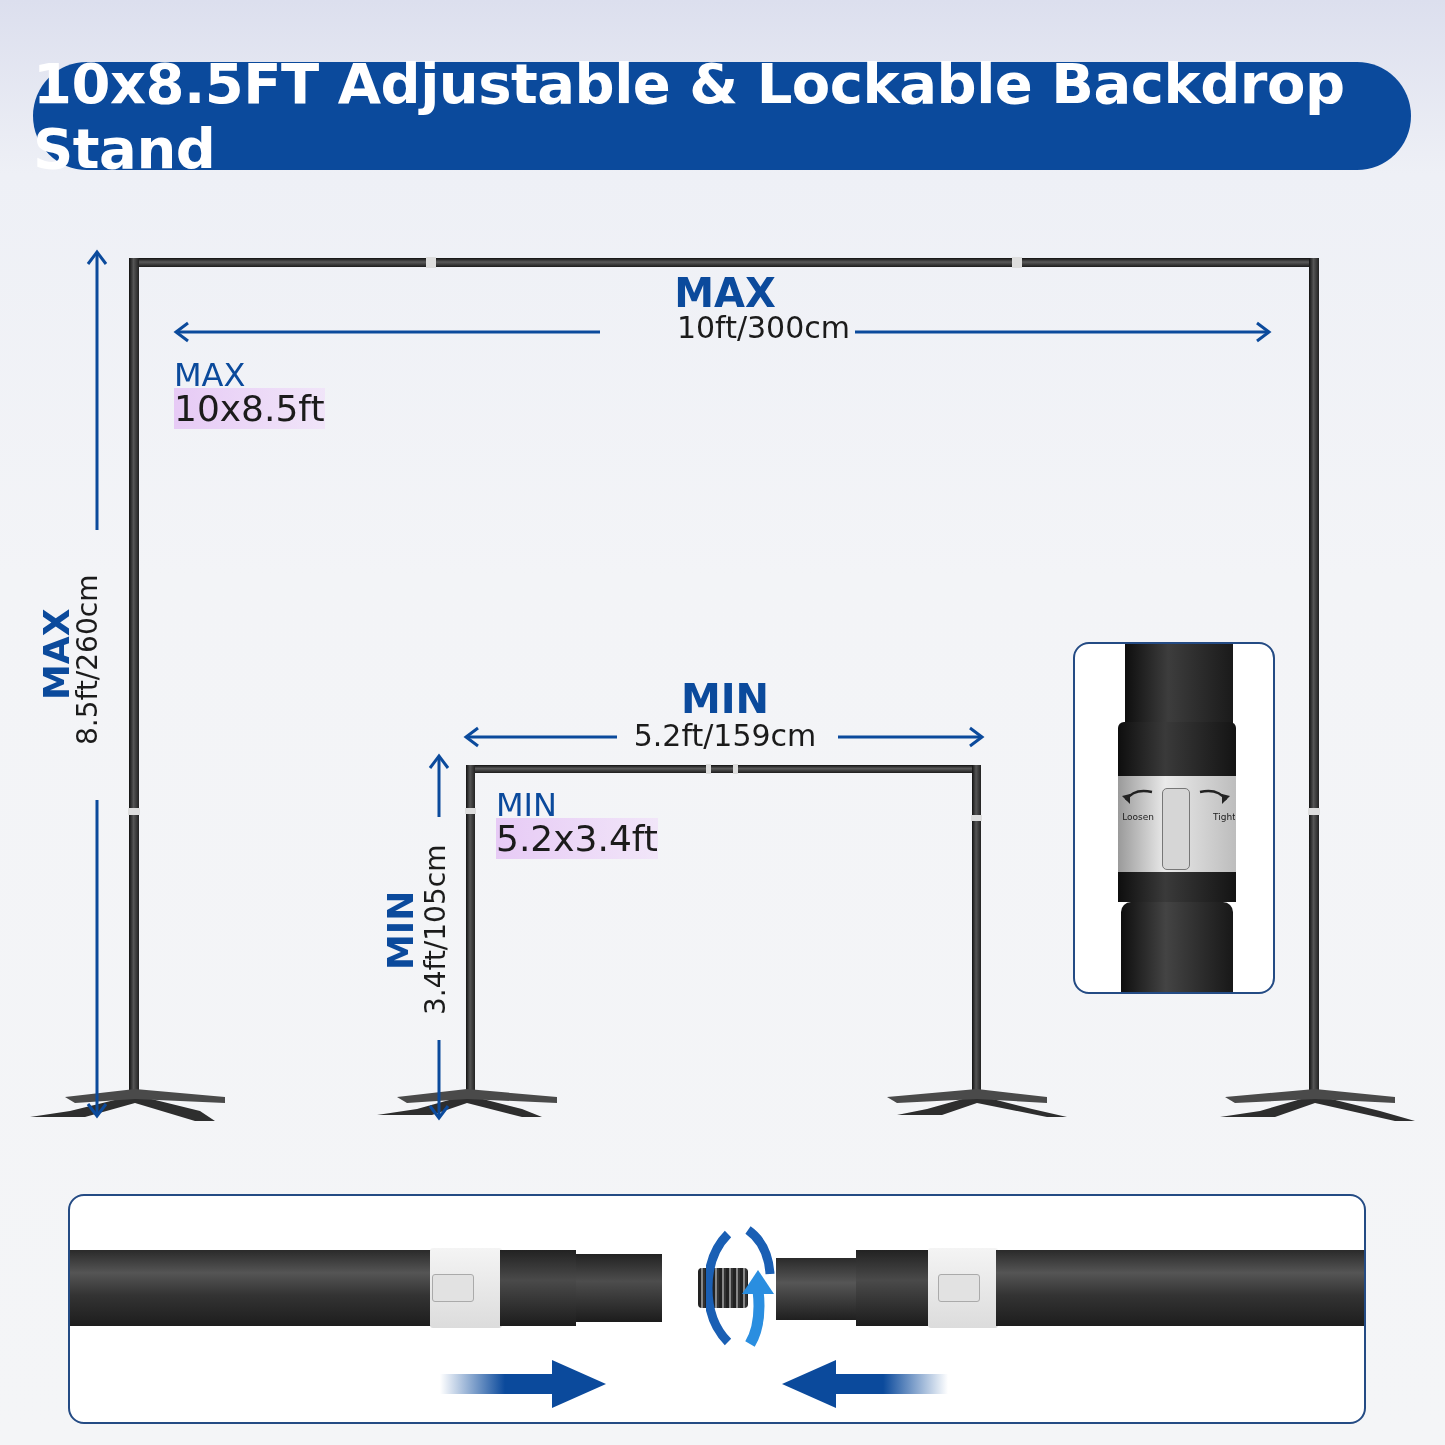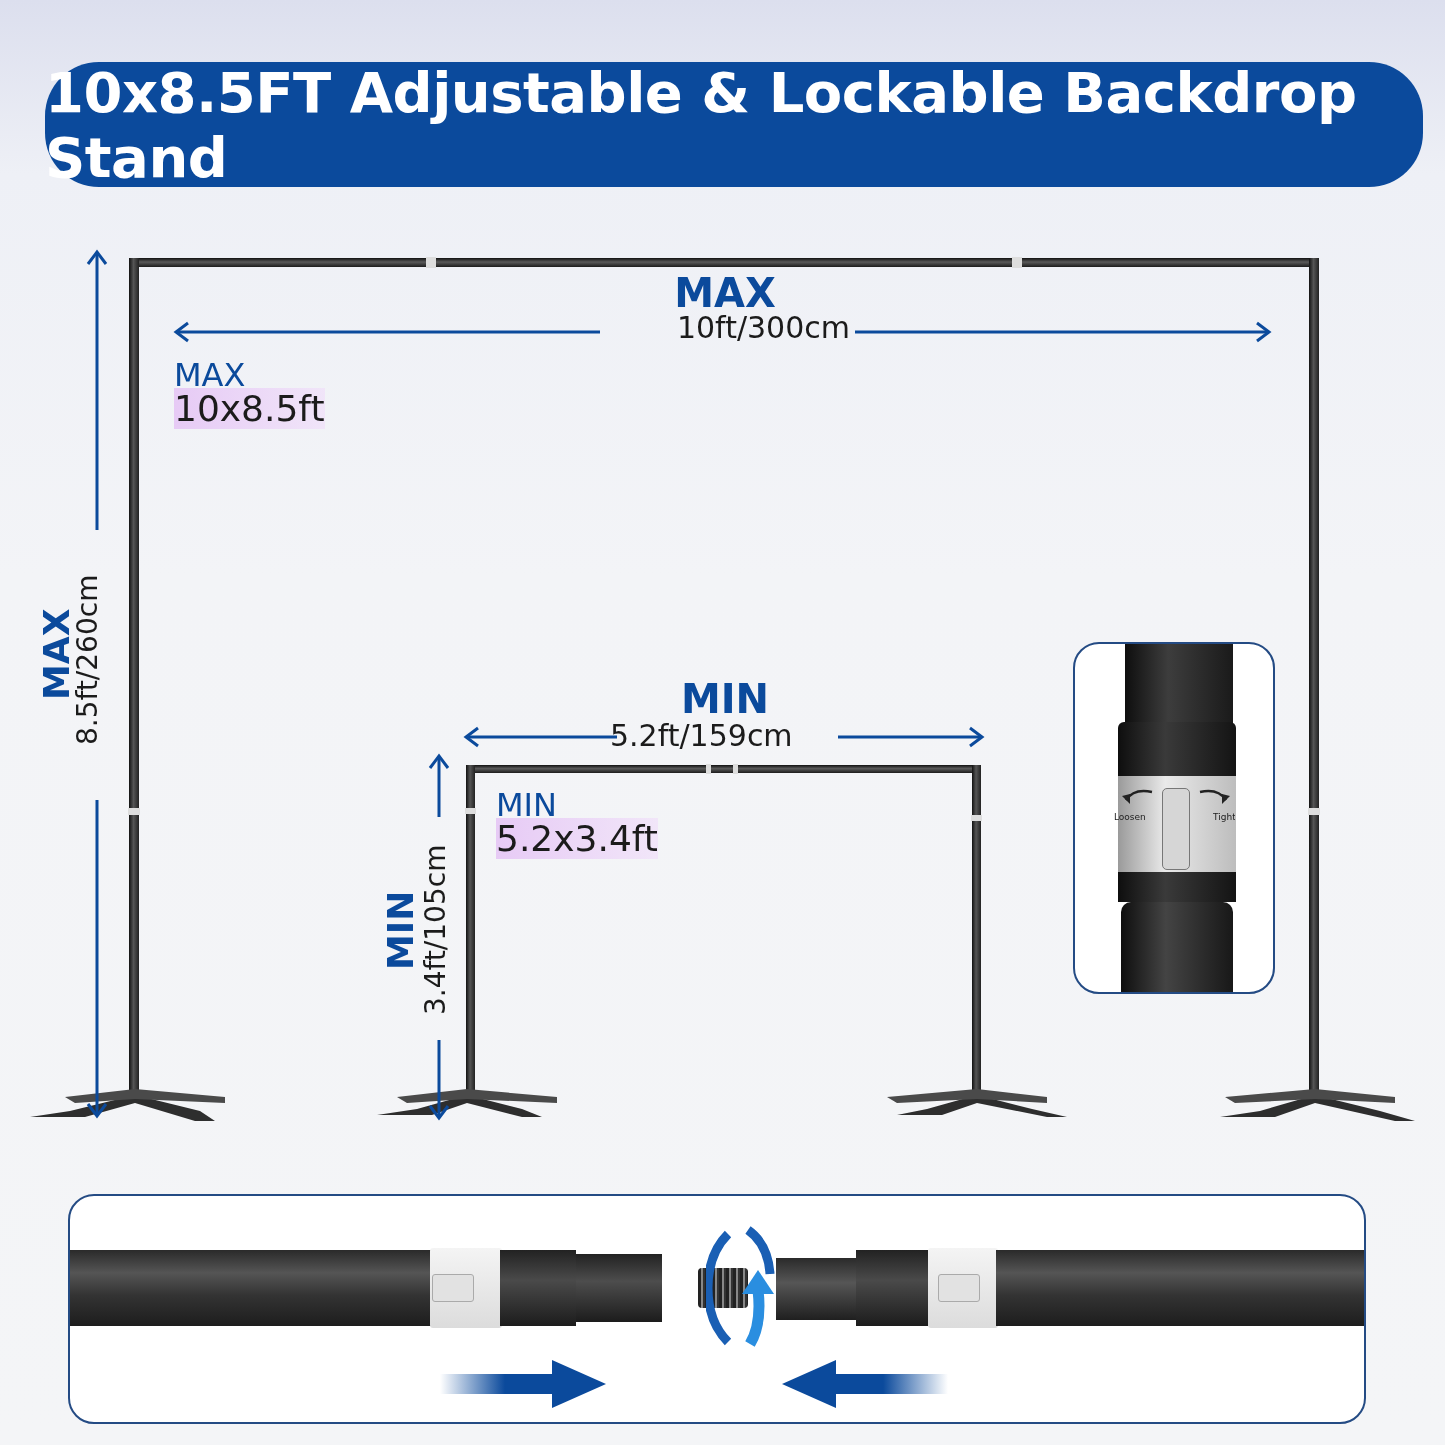--- a/index.html
+++ b/index.html
@@ -3,33 +3,33 @@
 <meta charset="utf-8">
 <style>
   html, body { margin:0; padding:0; }
   body {
     width:1445px; height:1445px; position:relative; overflow:hidden;
     background: linear-gradient(180deg, #dcdfee 0%, #eef0f6 12%, #f3f4f7 40%, #f4f5f7 100%);
     font-family: "DejaVu Sans", "Liberation Sans", sans-serif;
   }
   .abs { position:absolute; }
   .title-pill {
-    left:33px; top:62px; width:1378px; height:125px;
+    left:33px; top:62px; width:1378px; height:108px;
     background:#0b4a9c; border-radius:54px;
     display:flex; align-items:center; justify-content:center;
-    color:#fff; font-weight:bold; font-size:56px; letter-spacing:-0.5px;margin-left:12px;
+    color:#fff; font-weight:bold; font-size:56px; letter-spacing:-0.5px;
   }
   .blue-label { color:#0b4a9c; font-weight:bold; }
   .dark-label { color:#1b1b1b; }
   .hl { background: linear-gradient(90deg, rgba(230,200,245,0.95), rgba(240,220,250,0.6)); }
   .pole { background: linear-gradient(90deg,#111 0%,#555 45%,#222 100%); }
   .hbar { background: linear-gradient(180deg,#111 0%,#5a5a5a 45%,#1c1c1c 100%); }
   svg { display:block; }
   .inset {
-    border:2px solid #244b84; border-radius:26px; background:#fff; overflow:hidden;
+    border:2px solid #244b84; border-radius:16px; background:#fff; overflow:hidden;text-align:right;
   }
   .vtext {
     transform-origin: left top;
     transform: rotate(-90deg);
     white-space:nowrap;
   }
 </style>
 </head>
 <body>
 
@@ -102,21 +102,21 @@
 
 <svg class="abs" style="left:462px;top:725px;" width="155" height="24" viewBox="0 0 155 24">
   <line x1="6" y1="12" x2="155" y2="12" stroke="#0b4a9c" stroke-width="3"></line>
   <polyline points="16,3 4,12 16,21" fill="none" stroke="#0b4a9c" stroke-width="3"></polyline>
 </svg>
 <svg class="abs" style="left:838px;top:725px;" width="148" height="24" viewBox="0 0 148 24">
   <line x1="0" y1="12" x2="142" y2="12" stroke="#0b4a9c" stroke-width="3"></line>
   <polyline points="132,3 144,12 132,21" fill="none" stroke="#0b4a9c" stroke-width="3"></polyline>
 </svg>
 <div class="abs blue-label" style="left:610px;top:676px;width:230px;text-align:center;font-size:40px;">MIN</div>
-<div class="abs dark-label" style="left:610px;top:718px;width:230px;text-align:left;font-size:30px;">5.2ft/159cm</div>
+<div class="abs dark-label" style="left:610px;top:718px;width:230px;text-align:center;font-size:30px;">5.2ft/159cm</div>
 
 <div class="abs blue-label" style="left:496px;top:786px;font-size:32px;font-weight:normal;">MIN</div>
 <div class="abs dark-label hl" style="left:496px;top:818px;font-size:36px;">5.2x3.4ft</div>
 
 <svg class="abs" style="left:426px;top:752px;" width="26" height="370" viewBox="0 0 26 370">
   <line x1="13" y1="6" x2="13" y2="65" stroke="#0b4a9c" stroke-width="3"></line>
   <polyline points="4,16 13,4 22,16" fill="none" stroke="#0b4a9c" stroke-width="3"></polyline>
   <line x1="13" y1="288" x2="13" y2="364" stroke="#0b4a9c" stroke-width="3"></line>
   <polyline points="4,354 13,366 22,354" fill="none" stroke="#0b4a9c" stroke-width="3"></polyline>
 </svg>

